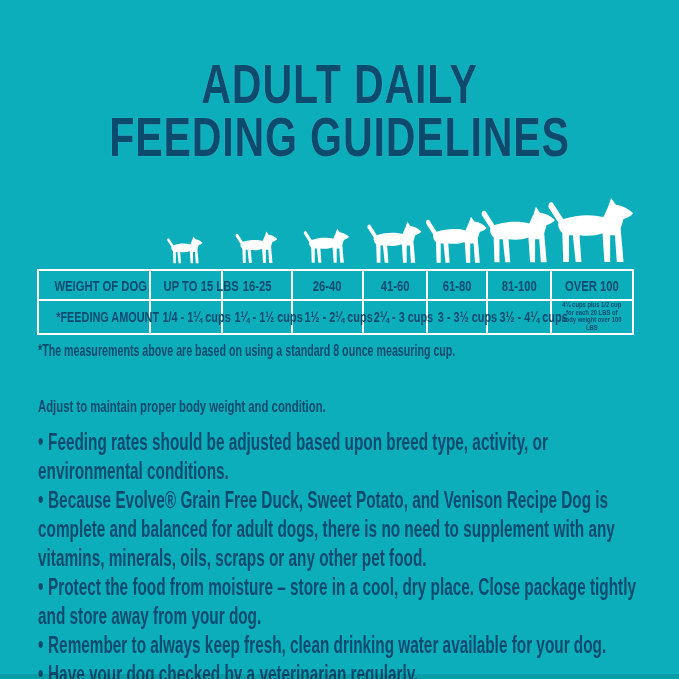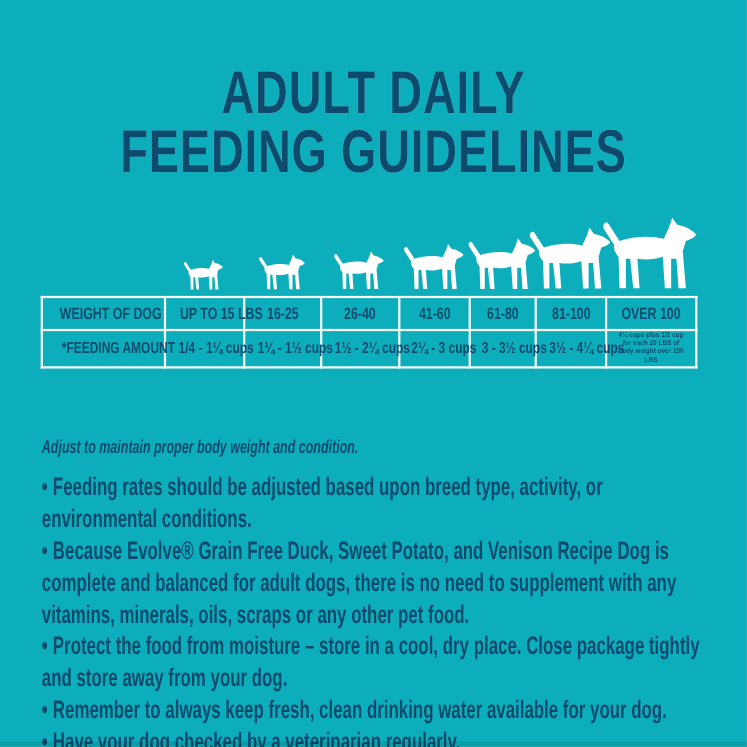--- a/index.html
+++ b/index.html
@@ -57,21 +57,21 @@
   td.tiny .tc {
     white-space: normal; transform: scaleX(0.9);
     font-size: 6.5px; line-height: 7.5px; width: 92%;
   }
   
   .cond-l {
     display:block; width:150%;
     transform: scaleX(0.6667); transform-origin: 0 0;
   }
   .footnote { position:absolute; left:38px; top:341px; font-size:16px; line-height:20px; }
-  .intro    { position:absolute; left:38px; top:392px; font-size:17px; line-height:29px;font-style:italic; }
+  .intro    { position:absolute; left:38px; top:392px; font-size:17px; line-height:29px; }
   .bullets  { position:absolute; left:38px; top:428px; width:612px; font-size:23px; line-height:29px; }
   .bullet .marker { margin-right: 7px; }
 </style>
 </head>
 <body>
 
 <div class="canvas">
 
   <div class="title">
     <div class="title-line">ADULT DAILY</div>
@@ -144,20 +144,23 @@
         <td><span class="tc">1¼ - 1½ cups</span></td>
         <td><span class="tc">1½ - 2¼ cups</span></td>
         <td><span class="tc">2¼ - 3 cups</span></td>
         <td><span class="tc">3 - 3½ cups</span></td>
         <td><span class="tc">3½ - 4¼ cups</span></td>
         <td class="tiny"><span class="tc">4¼ cups plus 1/2 cup for each 20 LBS of body weight over 100 LBS</span></td>
       </tr>
     </tbody>
   </table>
 
+  <div class="footnote">
+    <span class="cond-l">*The measurements above are based on using a standard 8 ounce measuring cup.</span>
+  </div>
 
   <div class="intro">
     <span class="cond-l">Adjust to maintain proper body weight and condition.</span>
   </div>
 
   <div class="bullets">
     <div class="bullet cond-l"><span class="marker">•</span><span>Feeding rates should be adjusted based upon breed type, activity, or environmental conditions.</span></div>
     <div class="bullet cond-l"><span class="marker">•</span><span>Because Evolve® Grain Free Duck, Sweet Potato, and Venison Recipe Dog is complete and balanced for adult dogs, there is no need to supplement with any vitamins, minerals, oils, scraps or any other pet food.</span></div>
     <div class="bullet cond-l"><span class="marker">•</span><span>Protect the food from moisture – store in a cool, dry place.  Close package tightly and store away from your dog.</span></div>
     <div class="bullet cond-l"><span class="marker">•</span><span>Remember to always keep fresh, clean drinking water available for your dog.</span></div>

